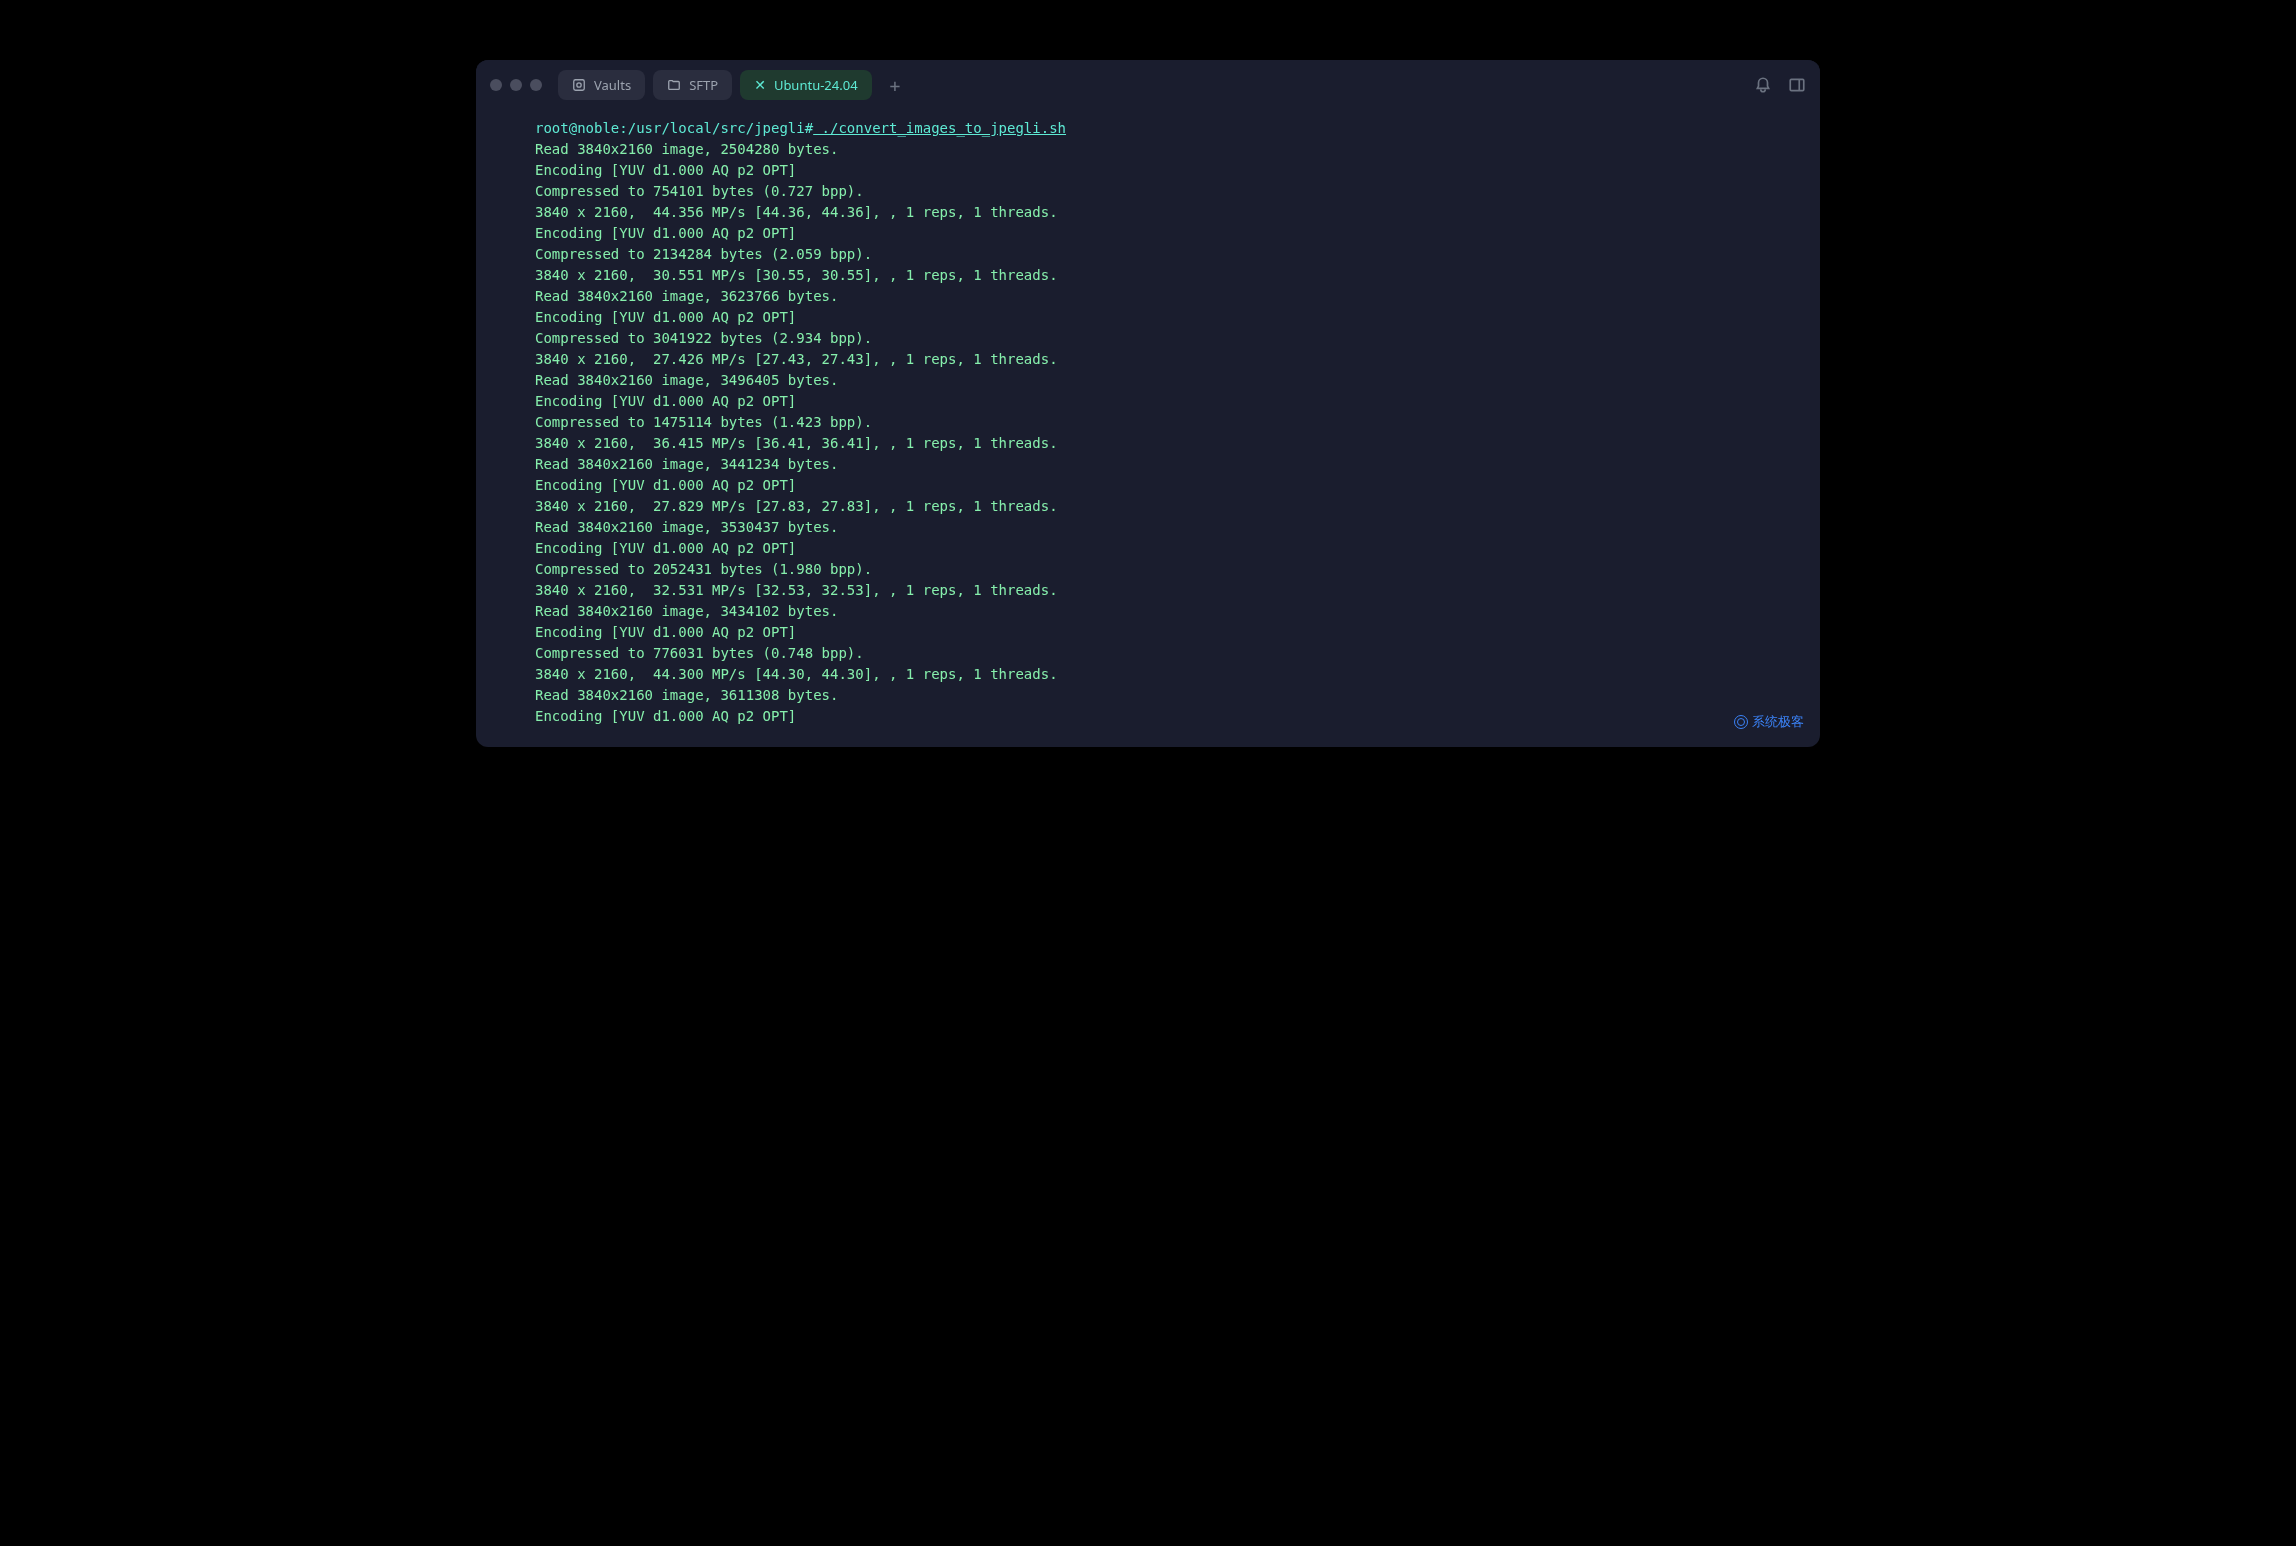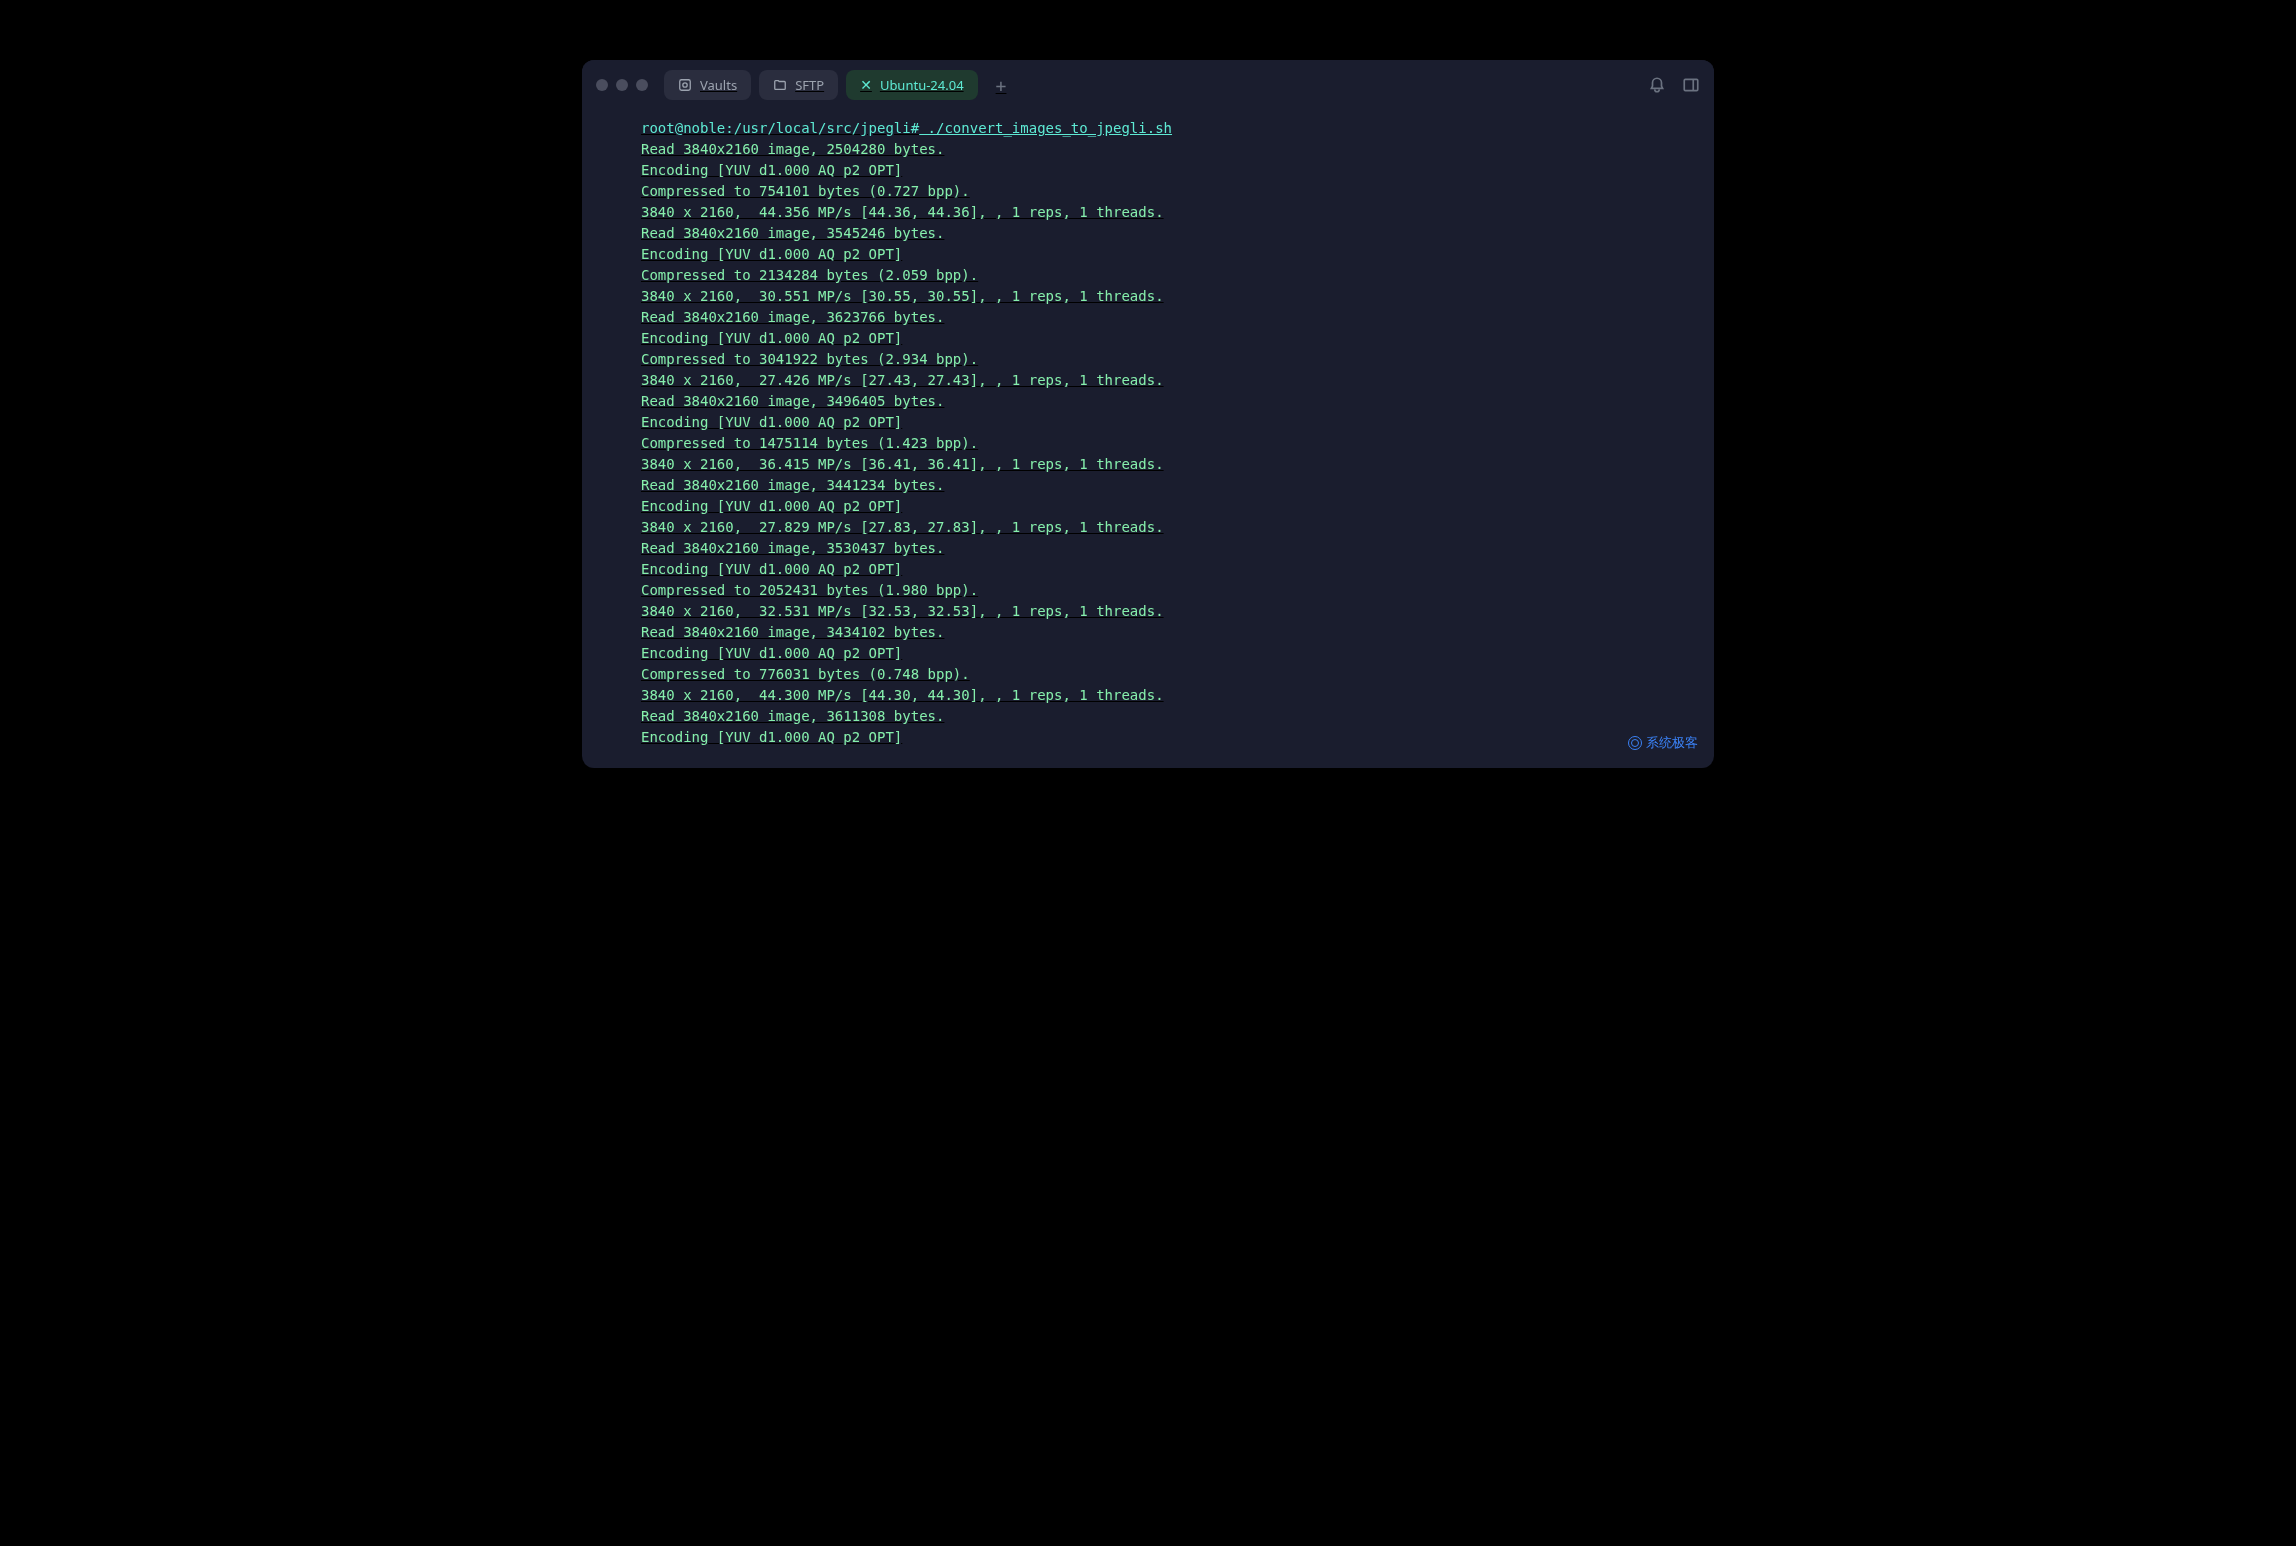--- a/index.html
+++ b/index.html
@@ -12,27 +12,26 @@
       background: #000;
       font-family: 'SF Mono', 'Monaco', 'Consolas', monospace;
       display: flex;
       justify-content: center;
       align-items: flex-start;
       min-height: 100vh;
       padding: 60px 20px;
     }
     
     .terminal-window {
-      width: 1132px;
+      width: 1344px;
       background: #1a1d2e;
       border-radius: 12px;
       overflow: hidden;
       box-shadow: 0 20px 60px rgba(0,0,0,0.5);
       position: relative;
-      text-decoration: underline;
     }
     
     .title-bar {
       display: flex;
       align-items: center;
       padding: 10px 14px;
       background: #1a1d2e;
       gap: 8px;
     }
     
@@ -206,21 +205,20 @@
     </div>
   </div>
 
   <div class="terminal-content">
     <div><span class="prompt">root@noble:/usr/local/src/jpegli#</span><span class="command"> ./convert_images_to_jpegli.sh</span></div>
     <div id="output-container">
         <div class="output-line">Read 3840x2160 image, 2504280 bytes.</div>
         <div class="output-line">Encoding [YUV d1.000 AQ p2 OPT]</div>
         <div class="output-line">Compressed to 754101 bytes (0.727 bpp).</div>
         <div class="output-line">3840 x 2160,  44.356 MP/s [44.36, 44.36], , 1 reps, 1 threads.</div>
-        <div class="output-line">Read 3840x2160 image, 3545246 bytes.</div>
         <div class="output-line">Encoding [YUV d1.000 AQ p2 OPT]</div>
         <div class="output-line">Compressed to 2134284 bytes (2.059 bpp).</div>
         <div class="output-line">3840 x 2160,  30.551 MP/s [30.55, 30.55], , 1 reps, 1 threads.</div>
         <div class="output-line">Read 3840x2160 image, 3623766 bytes.</div>
         <div class="output-line">Encoding [YUV d1.000 AQ p2 OPT]</div>
         <div class="output-line">Compressed to 3041922 bytes (2.934 bpp).</div>
         <div class="output-line">3840 x 2160,  27.426 MP/s [27.43, 27.43], , 1 reps, 1 threads.</div>
         <div class="output-line">Read 3840x2160 image, 3496405 bytes.</div>
         <div class="output-line">Encoding [YUV d1.000 AQ p2 OPT]</div>
         <div class="output-line">Compressed to 1475114 bytes (1.423 bpp).</div>

